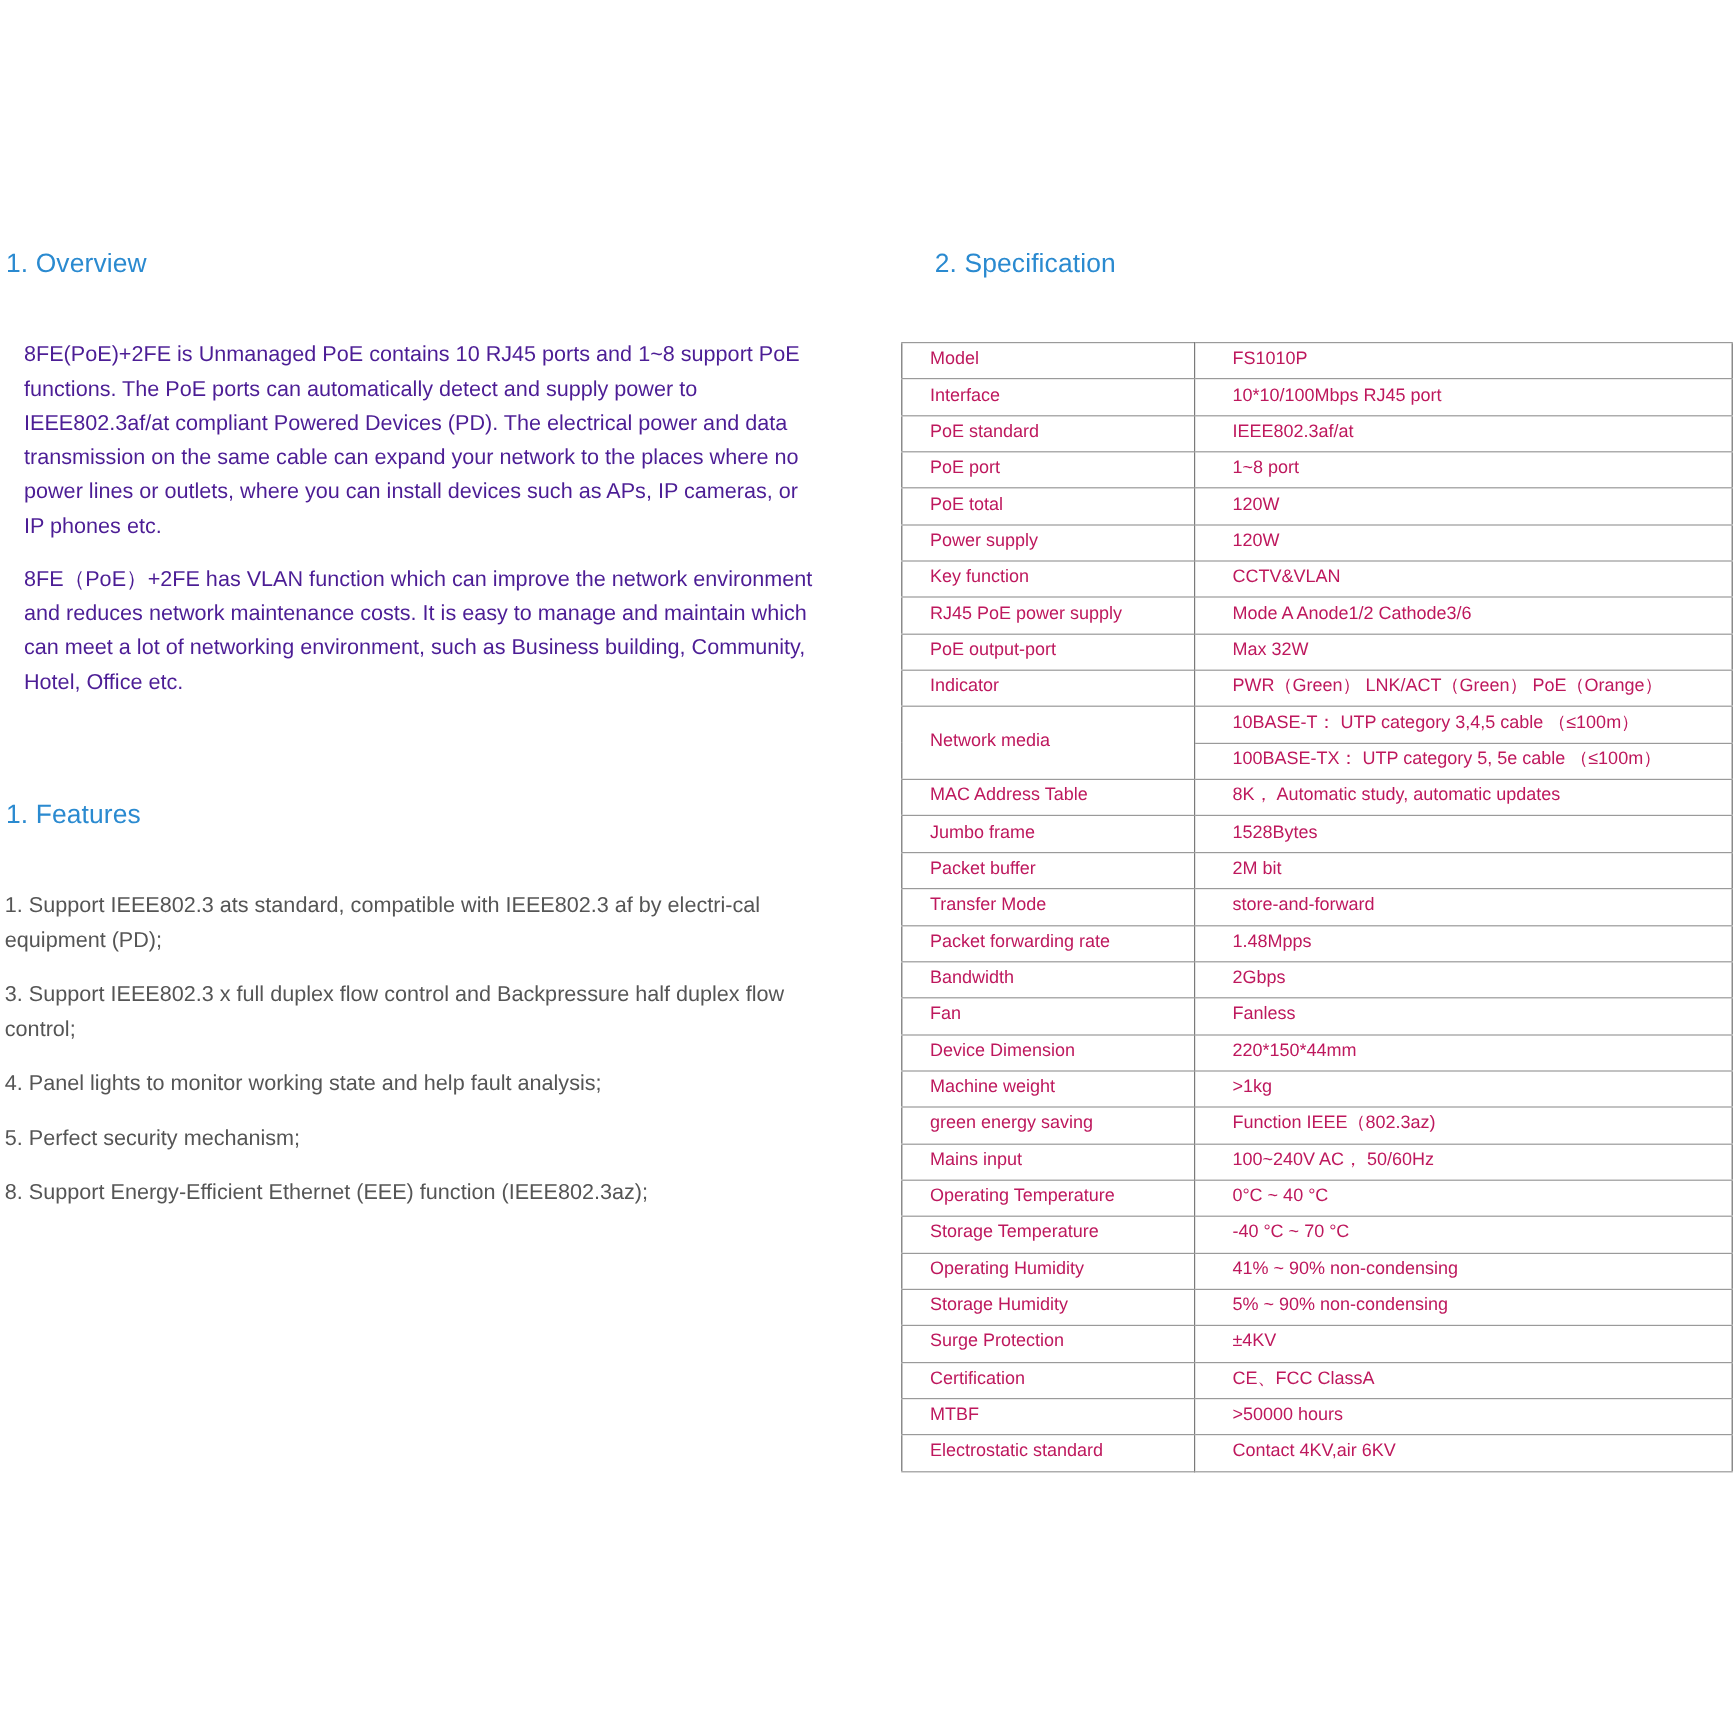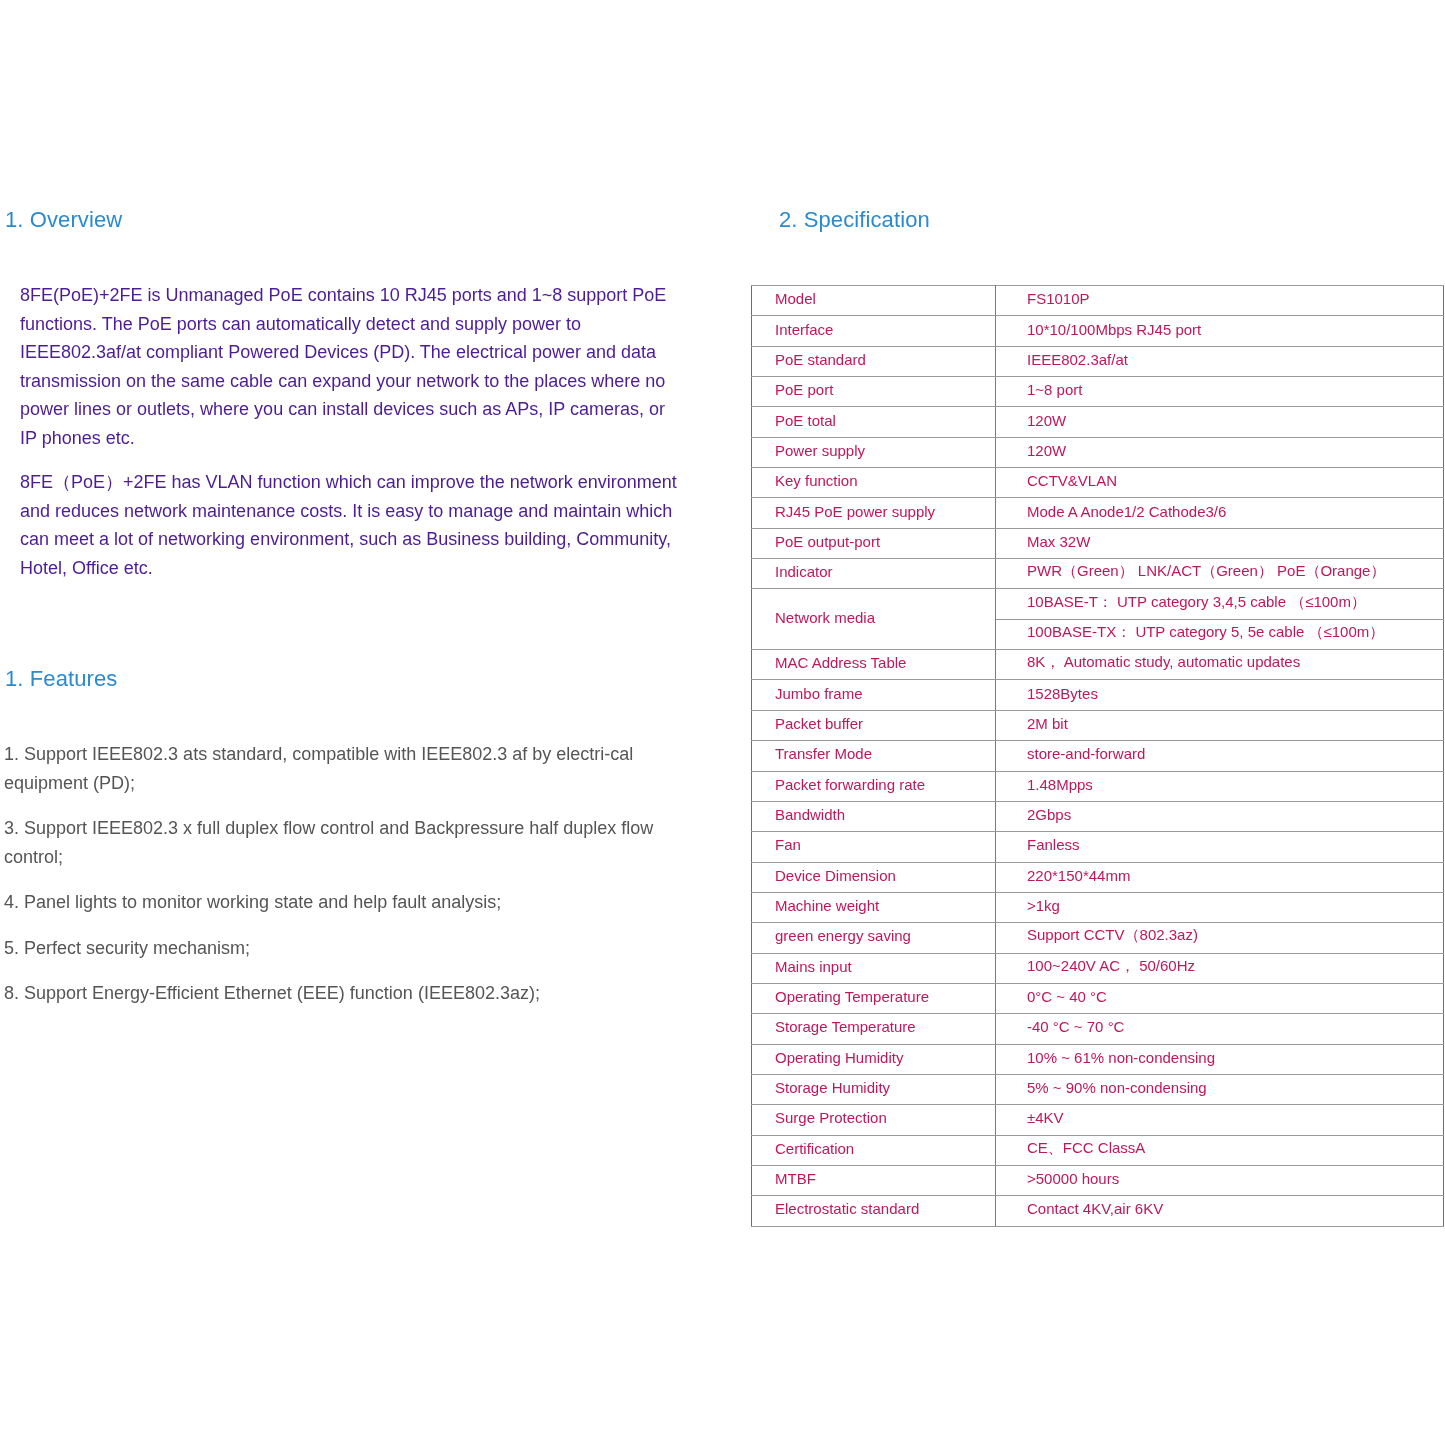--- a/index.html
+++ b/index.html
@@ -180,37 +180,37 @@
         <tr>
           <td class="k"><span class="txt">Device Dimension</span></td>
           <td class="v"><span class="txt">220*150*44mm</span></td>
         </tr>
         <tr>
           <td class="k"><span class="txt">Machine weight</span></td>
           <td class="v"><span class="txt">&gt;1kg</span></td>
         </tr>
         <tr>
           <td class="k"><span class="txt">green energy saving</span></td>
-          <td class="v"><span class="txt">Support CCTV（802.3az)</span></td>
+          <td class="v"><span class="txt">Function IEEE（802.3az)</span></td>
         </tr>
         <tr>
           <td class="k"><span class="txt">Mains input</span></td>
           <td class="v"><span class="txt">100~240V AC， 50/60Hz</span></td>
         </tr>
         <tr>
           <td class="k"><span class="txt">Operating Temperature</span></td>
           <td class="v"><span class="txt">0°C ~ 40 °C</span></td>
         </tr>
         <tr>
           <td class="k"><span class="txt">Storage Temperature</span></td>
           <td class="v"><span class="txt">-40 °C ~ 70 °C</span></td>
         </tr>
         <tr>
           <td class="k"><span class="txt">Operating Humidity</span></td>
-          <td class="v"><span class="txt">10% ~ 61% non-condensing</span></td>
+          <td class="v"><span class="txt">41% ~ 90% non-condensing</span></td>
         </tr>
         <tr>
           <td class="k"><span class="txt">Storage Humidity</span></td>
           <td class="v"><span class="txt">5% ~ 90% non-condensing</span></td>
         </tr>
         <tr>
           <td class="k"><span class="txt">Surge Protection</span></td>
           <td class="v"><span class="txt">±4KV</span></td>
         </tr>
         <tr>

